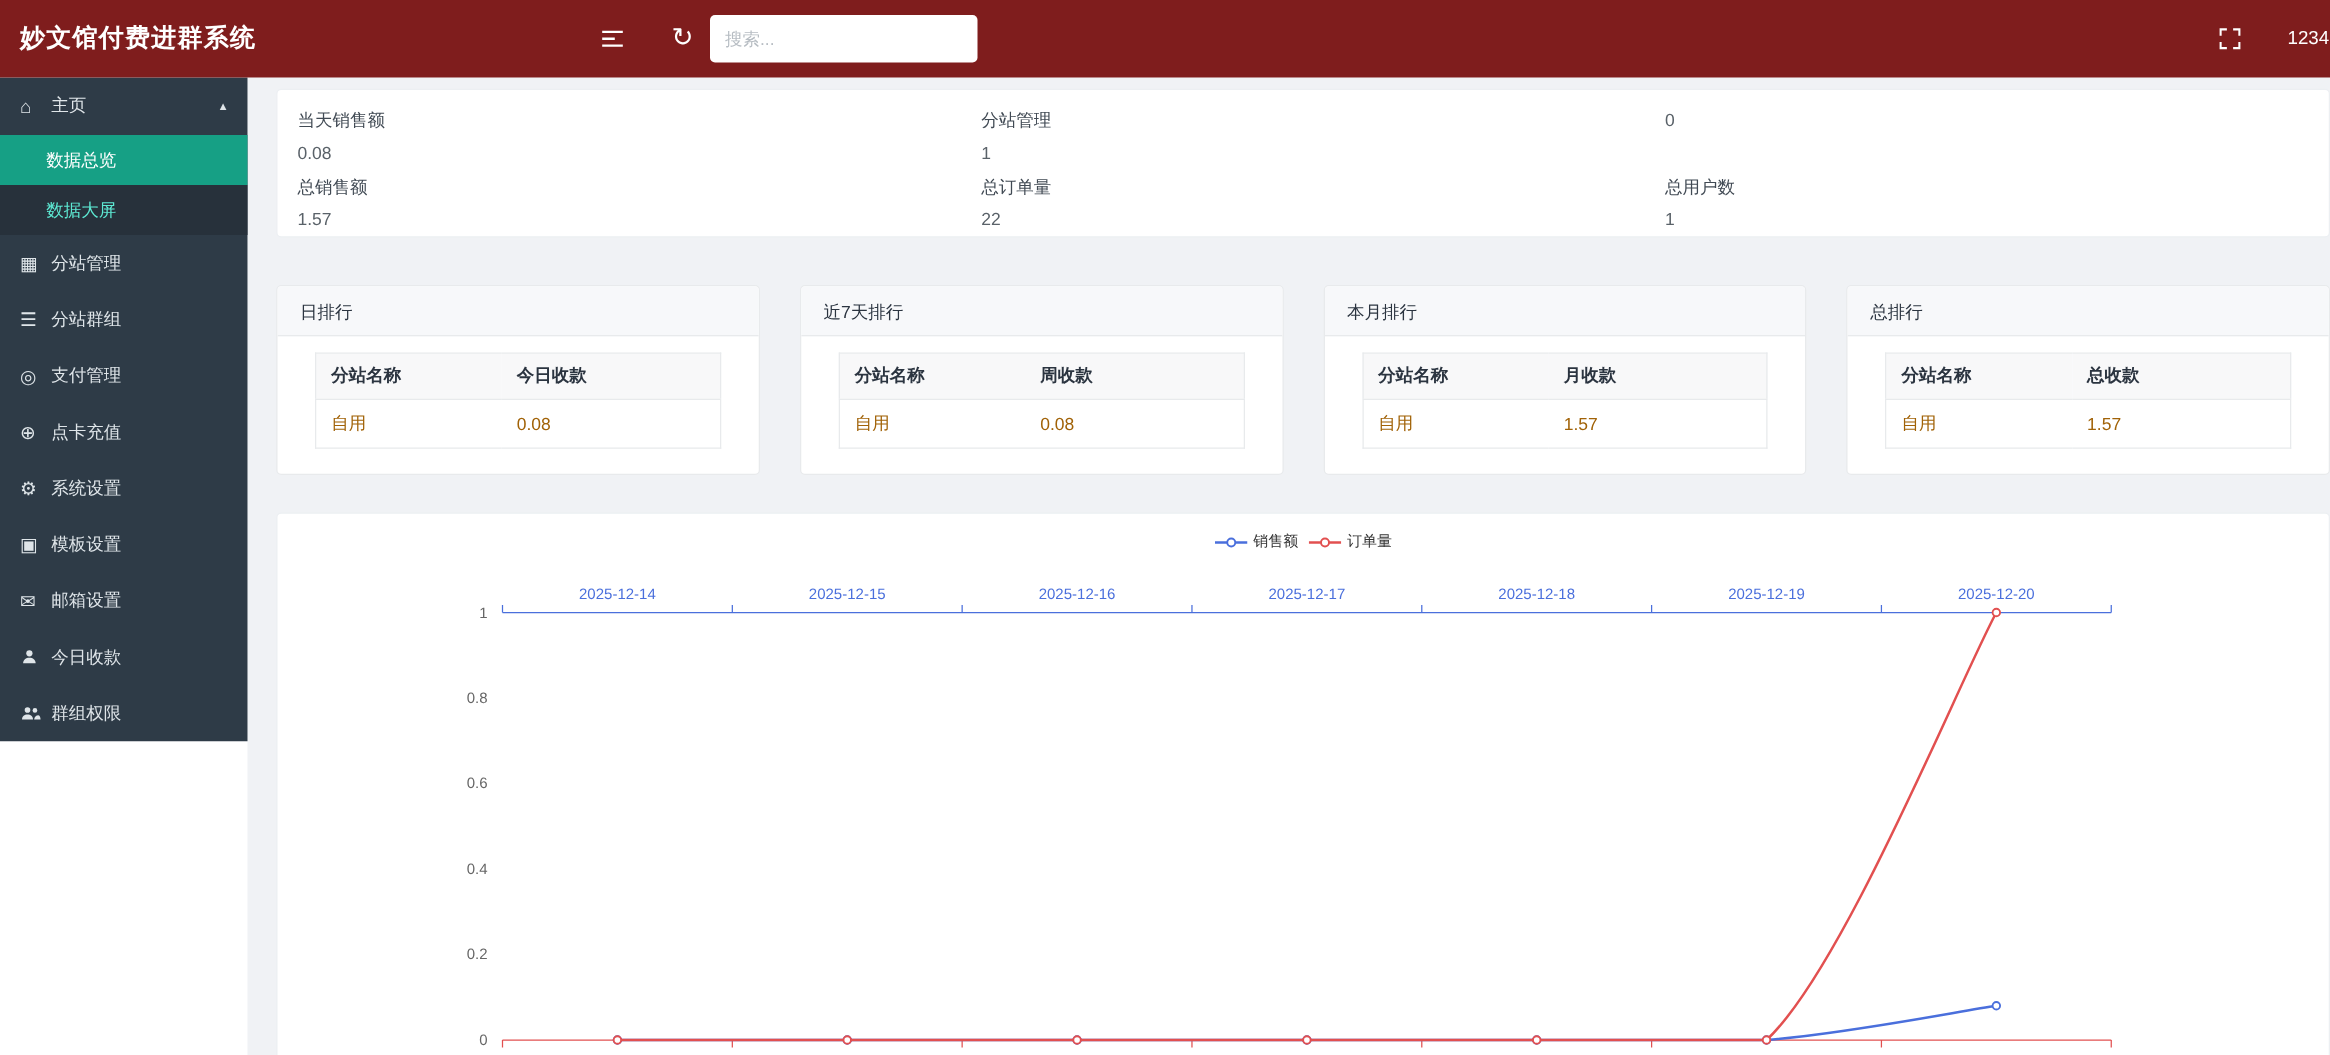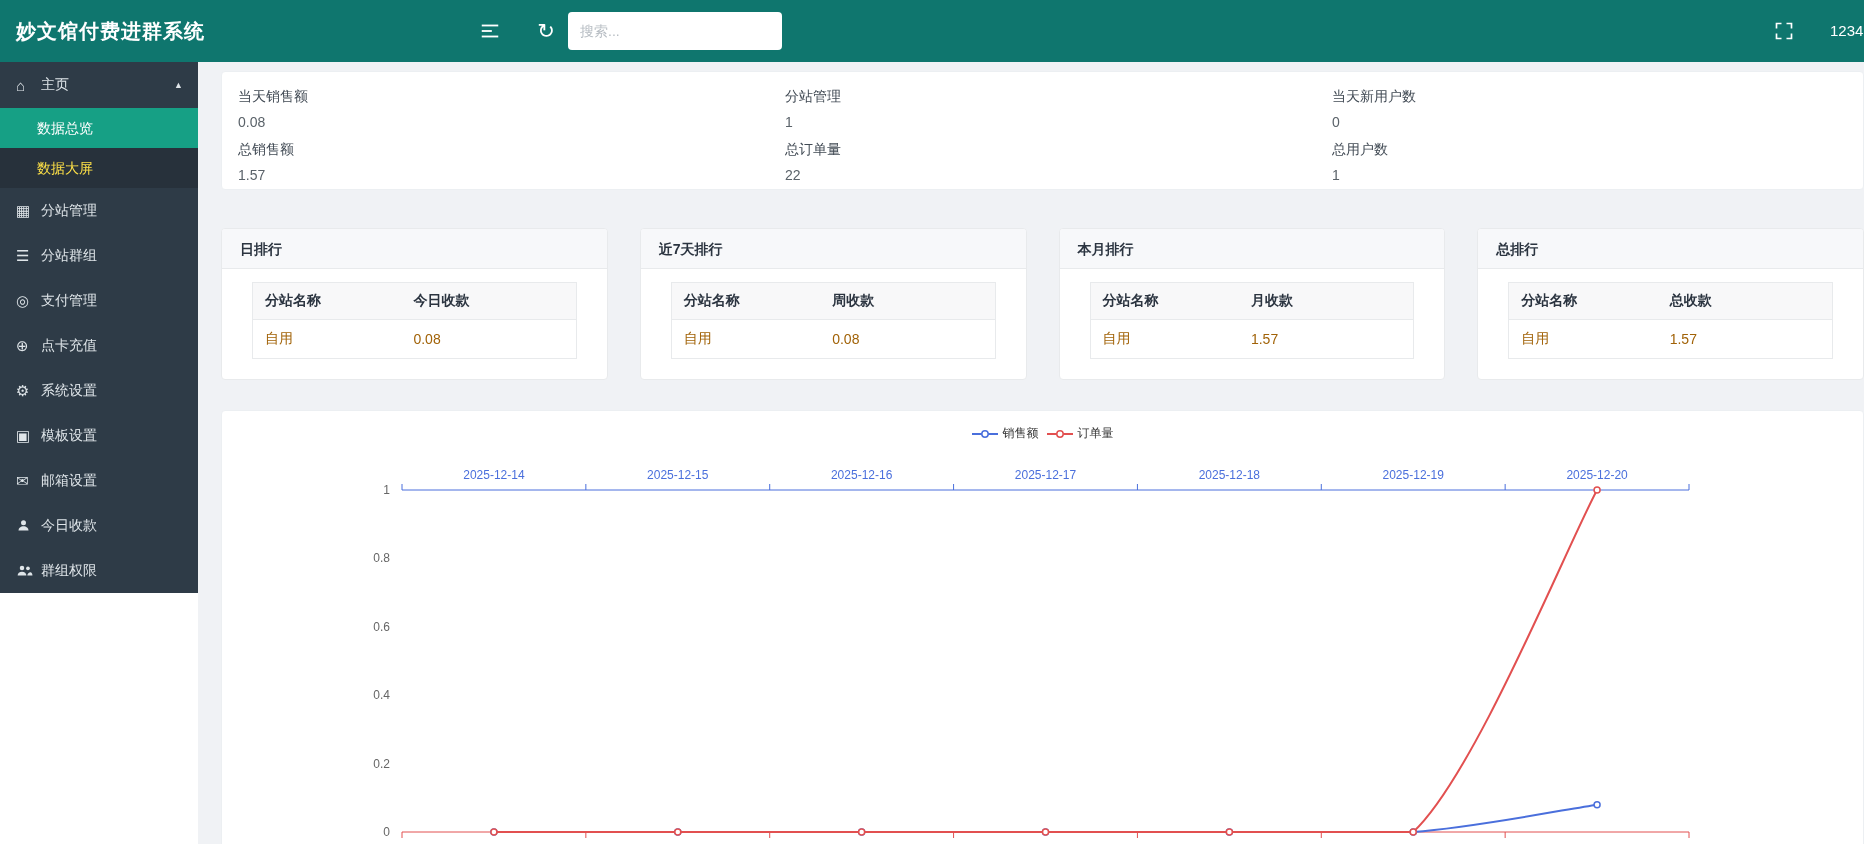--- a/index.html
+++ b/index.html
@@ -1,53 +1,53 @@
 <!DOCTYPE html>
 <html><head>
 <meta charset="utf-8">
 <style>
   * { margin:0; padding:0; box-sizing:border-box; }
   html,body { width:1864px; height:844px; overflow:hidden; background:#fff;
               font-family:"Liberation Sans","DejaVu Sans",sans-serif; }
   #app { position:relative; width:1864px; height:844px; overflow:hidden; background:#fff; }
 
   
-  .header { position:absolute; left:0; top:0; width:1864px; height:62px; background:#0f766e; color:#fff; z-index:5; }
+  .header { position:absolute; left:0; top:0; width:1864px; height:62px; background:#7f1d1d; color:#fff; z-index:5; }
   .app-title { position:absolute; left:16px; top:0; line-height:62px; font-size:20px; font-weight:bold; letter-spacing:1px; white-space:nowrap; }
   .hicon { position:absolute; top:19px; width:24px; height:24px; display:flex; align-items:center; justify-content:center; color:#fff; cursor:pointer; }
   .hicon svg { display:block; }
   #menu-toggle { left:478px; }
   #refresh-btn { left:534px; font-size:21px; line-height:24px; }
   .search-input { position:absolute; left:568px; top:12px; width:214px; height:38px; border:none; border-radius:4px;
                   padding:0 12px; font-size:14px; color:#333; outline:none; font-family:inherit; background:#fff; }
   .search-input::placeholder { color:#b7bdc3; }
   #fullscreen-btn { left:1772px; }
   .username { position:absolute; left:1830px; top:0; line-height:62px; font-size:15px; white-space:nowrap; cursor:pointer; }
 
   
   .sidebar { position:absolute; left:0; top:62px; width:198px; background:#2e3b47; z-index:4; }
   .menu-item { height:45px; display:flex; align-items:center; padding:0 16px; color:#dfe5e9; font-size:14px; cursor:pointer; position:relative; }
   .menu-item.parent { height:46px; }
   .menu-item .mi { width:25px; font-size:15px; flex:0 0 25px; display:inline-flex; align-items:center; }
   .menu-item .caret { position:absolute; right:15px; font-size:9px; color:#dfe5e9; }
-  .sub-item { height:40px; line-height:40px; padding-left:37px; color:#fde047; font-size:14px; cursor:pointer; background:#27313b; }
+  .sub-item { height:40px; line-height:40px; padding-left:37px; color:#5eead4; font-size:14px; cursor:pointer; background:#27313b; }
   .sub-item.active { background:#16a085; color:#fff; }
 
   
   .content { position:absolute; left:198px; top:62px; width:1710px; height:782px; background:#f0f2f5; overflow:hidden; }
 
   .stats-card { position:absolute; left:23px; top:9px; width:1643px; height:119px; background:#fff; border:1px solid #eceff2;
                 border-radius:4px; display:grid; grid-template-columns:repeat(3,1fr); grid-template-rows:1fr 1fr; padding:8px 0 4px; }
   .stat-cell { padding:8px 16px 0; }
   .stat-label { font-size:14px; color:#414a54; margin-bottom:8px; }
   .stat-value { font-size:14px; color:#5a6269; }
 
   .rank-row { position:absolute; left:23px; top:166px; width:1643px; display:grid; grid-template-columns:repeat(4,1fr); grid-gap:32px; }
   .rank-card { background:#fff; border:1px solid #e8eaec; border-radius:4px; height:152px; overflow:hidden; }
-  .rank-head { height:40px; line-height:40px; padding:0 18px; font-size:14px; color:#2b3440; background:#f7f8fa; border-bottom:1px solid #e8eaec;font-weight:bold; }
+  .rank-head { height:40px; line-height:40px; padding:0 18px; font-size:14px; color:#2b3440; background:#f7f8fa; border-bottom:1px solid #e8eaec; }
   .rank-body { padding:13px 30px; }
   table.rank { width:100%; border-collapse:collapse; border:1px solid #e8eaec; font-size:14px; }
   table.rank th { background:#f8f8f9; text-align:left; font-weight:bold; color:#2b3440; padding:9px 12px; border-bottom:1px solid #e8eaec; }
   table.rank td { color:#a16207; padding:10px 12px; background:#fff; }
   .c1 { width:46%; }
 
   .chart-card { position:absolute; left:23px; top:348px; width:1643px; height:480px; background:#fff; border:1px solid #eceff2; border-radius:4px; overflow:hidden; }
   .legend { position:absolute; left:0; top:14px; width:100%; display:flex; justify-content:center; gap:8px; z-index:2; }
   .legend-item { display:flex; align-items:center; gap:5px; font-size:12px; color:#333; cursor:pointer; }
   #chart-svg { position:absolute; left:0; top:0; }
@@ -149,21 +149,20 @@
     <div class="stats-card">
       <div class="stat-cell">
         <div class="stat-label">当天销售额</div>
         <div class="stat-value">0.08</div>
       </div>
       <div class="stat-cell">
         <div class="stat-label">分站管理</div>
         <div class="stat-value">1</div>
       </div>
       <div class="stat-cell">
-        <div class="stat-label">当天新用户数</div>
         <div class="stat-value">0</div>
       </div>
       <div class="stat-cell">
         <div class="stat-label">总销售额</div>
         <div class="stat-value">1.57</div>
       </div>
       <div class="stat-cell">
         <div class="stat-label">总订单量</div>
         <div class="stat-value">22</div>
       </div>

